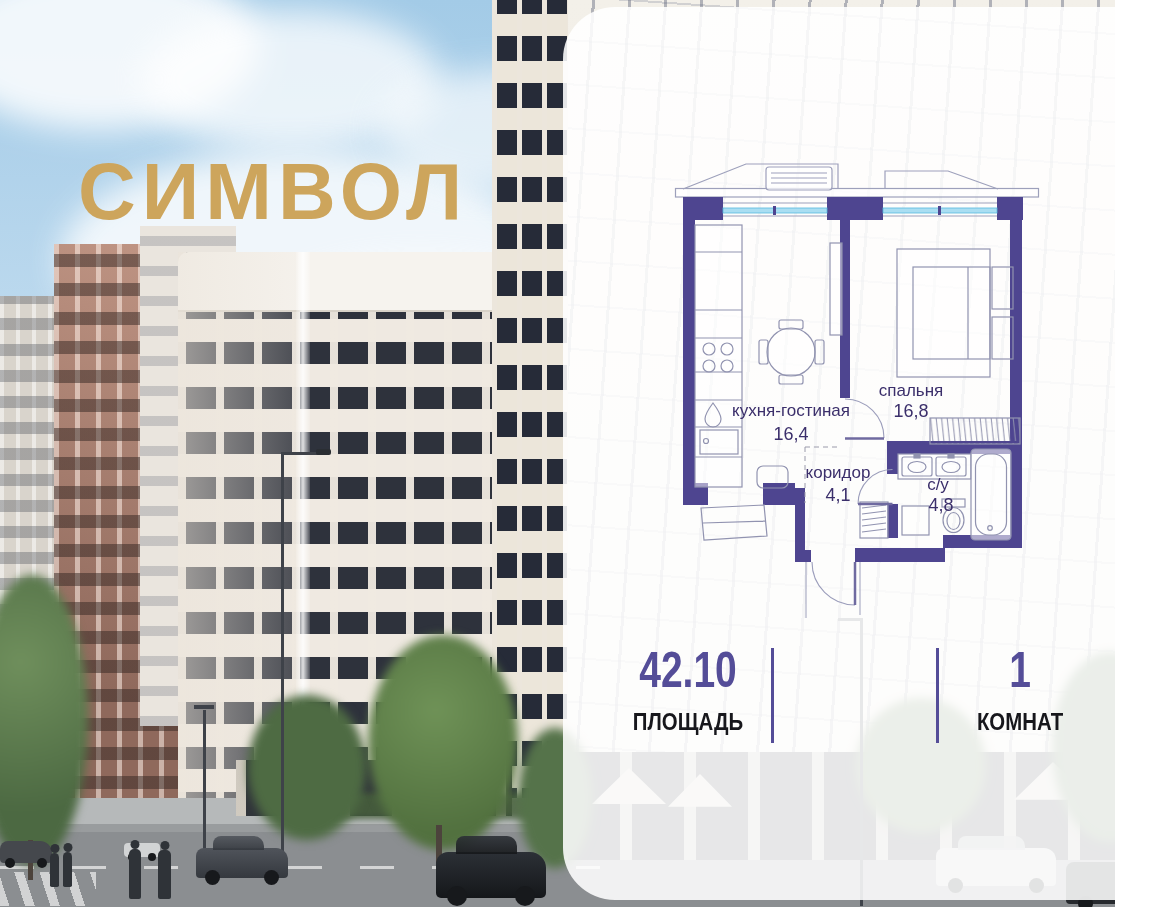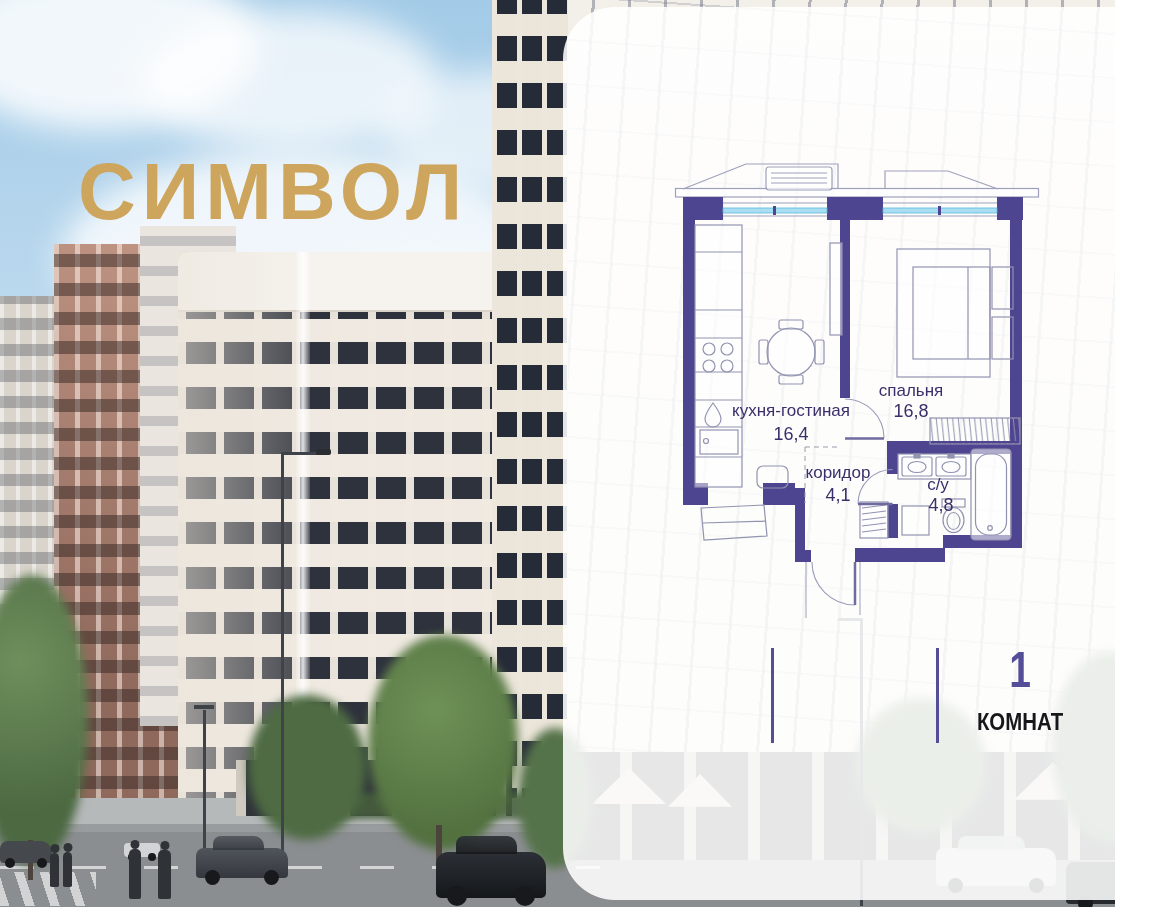--- a/index.html
+++ b/index.html
@@ -271,20 +271,24 @@
       <text x="791" y="440" font-size="18">16,4</text>
       <text x="911" y="396" font-size="17">спальня</text>
       <text x="911" y="417" font-size="18">16,8</text>
       <text x="838" y="478" font-size="17">коридор</text>
       <text x="838" y="501" font-size="18">4,1</text>
       <text x="938" y="490" font-size="17">с/у</text>
       <text x="941" y="511" font-size="18">4,8</text>
     </g>
   </svg>
 
+  <div class="stat" style="left:608px">
+    <div class="stat-value">42.10</div>
+    <div class="stat-label">ПЛОЩАДЬ</div>
+  </div>
   <div class="vdiv" style="left:771px"></div>
   <div class="vdiv" style="left:936px"></div>
   <div class="stat" style="left:940px">
     <div class="stat-value">1</div>
     <div class="stat-label">КОМНАТ</div>
   </div>
 
 </div>
 
 </body></html>

